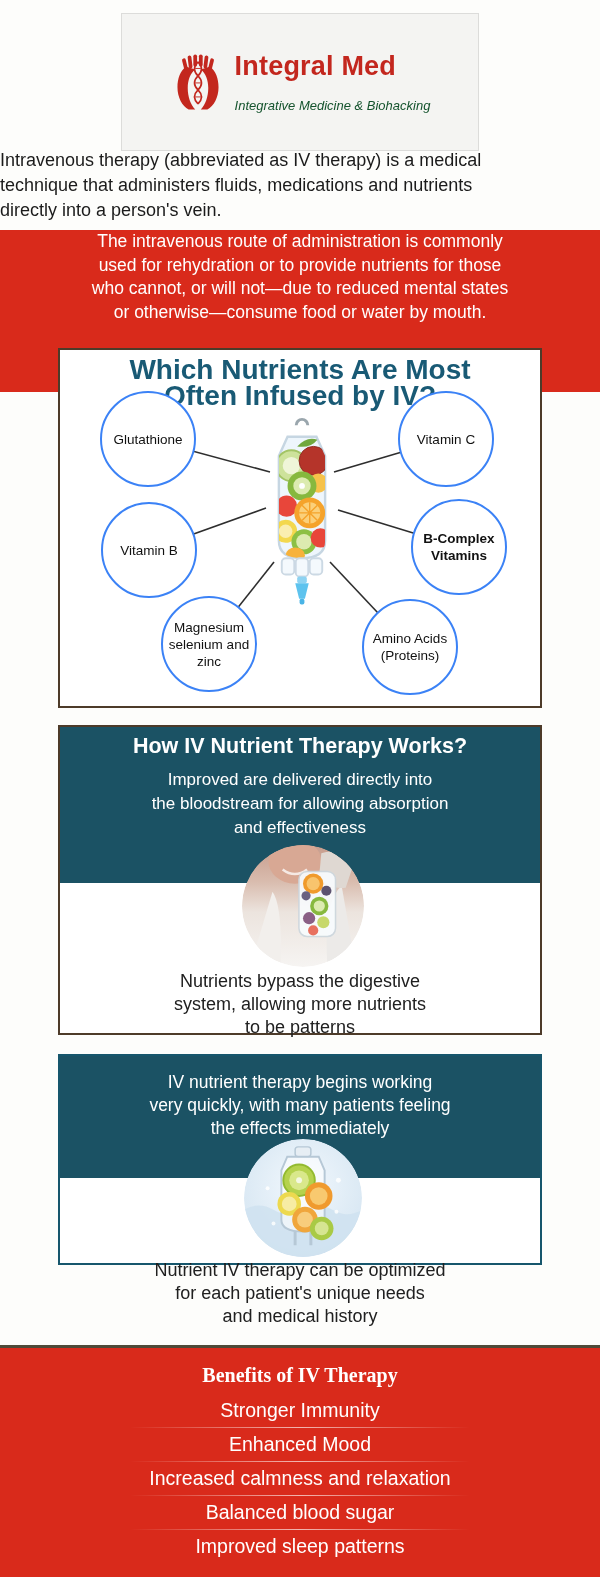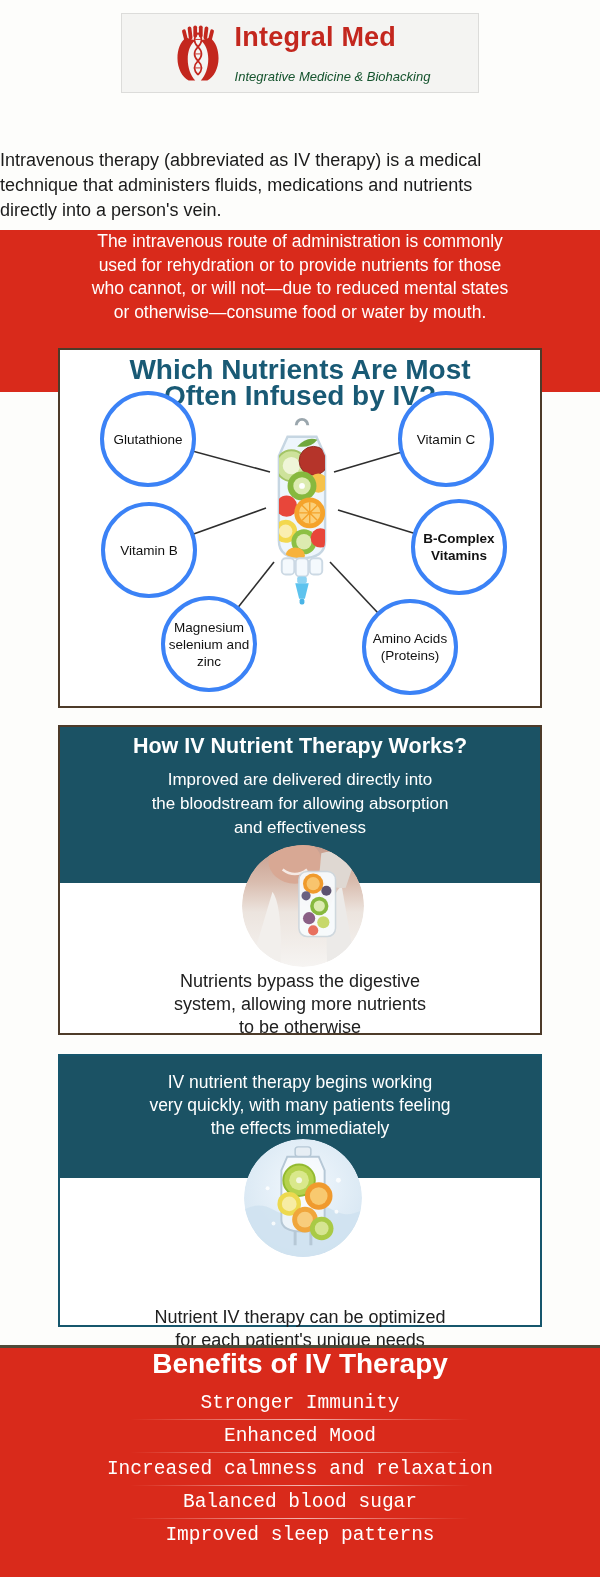--- a/index.html
+++ b/index.html
@@ -1,21 +1,21 @@
 <!DOCTYPE html>
 <html><head>
 <meta charset="utf-8">
 <style>
   * { margin:0; padding:0; box-sizing:border-box; }
   html,body { background:#ffffff; }
   body { font-family:"Liberation Sans","DejaVu Sans",sans-serif; }
   .page { position:relative; width:600px; height:1577px; background:#fdfdfb; overflow:hidden; margin:0 auto; }
 
   
-  .logo-card { position:absolute; left:121px; top:13px; width:358px; height:80px;
+  .logo-card { position:absolute; left:121px; top:13px; width:358px; height:138px;
     background:#f4f4f2; border:1px solid #dcdcda; display:flex; align-items:center; justify-content:center; gap:9px; }
   .logo-mark { width:56px; height:68px; flex:0 0 auto; }
   .logo-text { display:flex; flex-direction:column; }
   .logo-title { color:#c3271e; font-size:27px; font-weight:bold; letter-spacing:0.2px; }
   .logo-tagline { color:#14532d; font-size:13px; font-style:italic; margin-top:16px; }
 
   
   .intro { position:absolute; left:0; top:148px; width:600px; text-align:left;
     color:#1b1b1b; font-size:18px; line-height:25px; font-weight:500; }
 
@@ -24,21 +24,21 @@
     color:#ffffff; text-align:center; font-size:17.5px; line-height:23.5px; font-weight:500; }
 
   
   .box1 { position:absolute; left:58px; top:348px; width:484px; height:360px;
     background:#ffffff; border:2px solid #4d3b29; }
   .box1-title { position:relative; z-index:3; padding-top:7px; text-align:center;
     color:#195a75; font-size:28px; font-weight:bold; line-height:26px; }
   .connectors { position:absolute; left:0; top:0; z-index:1; }
   .ivbag { position:absolute; left:189px; top:62px; width:106px; height:196px; z-index:2; }
   .ncircle { position:absolute; z-index:3; width:96px; height:96px; border-radius:50%;
-    border:4px solid #3b82f6; background:#ffffff; display:flex; align-items:center; justify-content:center;
+    border:2px solid #3b82f6; background:#ffffff; display:flex; align-items:center; justify-content:center;
     text-align:center; font-size:13.5px; line-height:17px; font-weight:500; color:#111; padding:3px; }
   .nc-glutathione { left:40px;  top:41px; }
   .nc-vitc        { left:338px; top:41px; }
   .nc-vitb        { left:41px;  top:152px; }
   .nc-bcomplex    { left:351px; top:149px;font-weight:bold; }
   .nc-magnesium   { left:101px; top:246px; }
   .nc-amino       { left:302px; top:249px; }
 
   
   .box2 { position:absolute; left:58px; top:725px; width:484px; height:310px;
@@ -46,33 +46,33 @@
   .box2-teal { height:156px; background:#1b5264; color:#fff; text-align:center; padding-top:7px; }
   .box2-title { font-size:21.5px; font-weight:bold; margin-bottom:9px; }
   .teal-sub { font-size:17px; line-height:24px; font-weight:500; }
   .photo { position:absolute; border-radius:50%; overflow:hidden; }
   .photo1 { left:182px; top:118px; width:122px; height:122px; }
   .box-caption { position:absolute; left:0; width:100%; text-align:center;
     color:#202020; font-size:18px; line-height:23px; font-weight:500; }
   .box2-caption { top:243px; }
 
   
-  .box3 { position:absolute; left:58px; top:1054px; width:484px; height:273px;
+  .box3 { position:absolute; left:58px; top:1054px; width:484px; height:211px;
     background:#ffffff; border:2px solid #16566c; }
   .box3-teal { height:122px; background:#1b5264; color:#fff; text-align:center; padding-top:15px;
     font-size:17.5px; line-height:23px; font-weight:500; }
   .photo2 { left:184px; top:83px; width:118px; height:118px; }
-  .box3-caption { top:203px;margin-top:47px; }
+  .box3-caption { top:203px; }
 
   
   .footer { position:absolute; left:0; top:1345px; width:600px; height:232px;
     background:#d92a1b; border-top:3px solid #4e4a38; color:#fff; text-align:center; }
-  .footer-title { margin-top:0; font-size:28px; font-weight:bold; }
+  .footer-title { margin-top:16px; font-size:20px; font-weight:bold;font-family:Liberation Serif, serif; }
   .benefits-list { margin-top:7px; }
-  .benefit-item { font-size:19.5px; font-weight:500; padding:5px 0;font-family:Liberation Mono, monospace; }
+  .benefit-item { font-size:19.5px; font-weight:500; padding:5px 0; }
   .bdivider { height:1px; width:340px; margin:0 auto;
     background:linear-gradient(to right, rgba(255,255,255,0), rgba(255,255,255,0.65), rgba(255,255,255,0)); }
 </style>
 </head>
 <body>
 
 <div class="page">
 
   <div class="logo-card">
     <div class="logo-mark">
@@ -230,21 +230,21 @@
             <circle cx="76" cy="60" r="5.5" fill="#dcebb0"></circle>
           <circle cx="66" cy="72" r="6" fill="#8a5f85"></circle>
           <circle cx="80" cy="76" r="6" fill="#c7d86a"></circle>
           <circle cx="70" cy="84" r="5" fill="#e8705e"></circle>
         </g>
       </svg>
     </div>
     <div class="box-caption box2-caption">
       <div>Nutrients bypass the digestive</div>
       <div>system, allowing more nutrients</div>
-      <div>to be otherwise</div>
+      <div>to be patterns</div>
     </div>
   </div>
 
   <div class="box3">
     <div class="box3-teal">
       <div>IV nutrient therapy begins working</div>
       <div>very quickly, with many patients feeling</div>
       <div>the effects immediately</div>
     </div>
     <div class="photo photo2">

